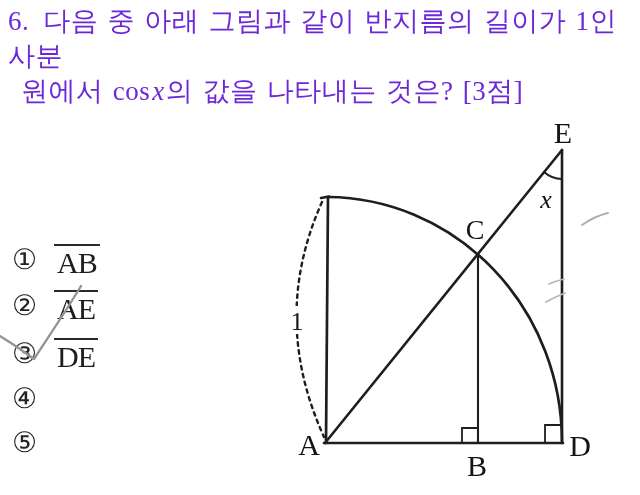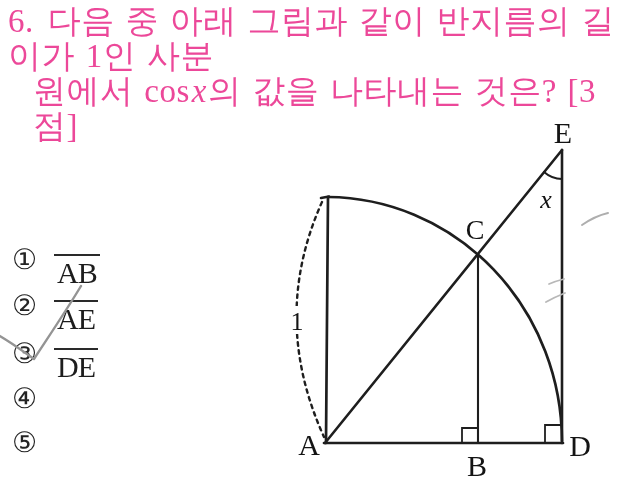--- a/index.html
+++ b/index.html
@@ -15,33 +15,33 @@
     overflow: hidden;
     font-family: "Liberation Serif", "DejaVu Serif", serif;
     color: #1b1b1b;
   }
   
   .question {
     position: absolute;
     top: 4px;
     left: 8px;
     width: 624px;
-    font-size: 33px;
+    font-size: 27px;
     line-height: 35px;
     letter-spacing: 0.5px;
     word-spacing: 2px;
-    color: #ec4899;
+    color: #6d28d9;
   }
   .q-line1 .q-num {
     display: inline-block;
     margin-right: 14px;
     font-family: "Liberation Serif", serif;
   }
   .q-line2 {
-    margin-left: 25px;
+    margin-left: 13px;
   }
   .q-var {
     font-style: italic;
     margin-left: 2px;
     margin-right: 1px;
   }
   
   .options {
     position: absolute;
     left: 0;
@@ -59,21 +59,21 @@
   .option .marker {
     font-family: "DejaVu Sans", sans-serif;
     font-size: 28px;
     line-height: 34px;
     color: #242424;
   }
   .option .seg {
     display: inline-block;
     border-top: 2px solid #2a2a2a;
     padding: 1px 3px 0 3px;
-    margin-top: 11px;
+    margin-top: 1px;
   }
   .option .seg span {
     font-family: "Liberation Serif", serif;
     font-size: 30px;
     line-height: 31px;
     letter-spacing: -1px;
     color: #1d1d1d;
   }
   .opt-1 { top: 243px; }
   .opt-2 { top: 289px; }

